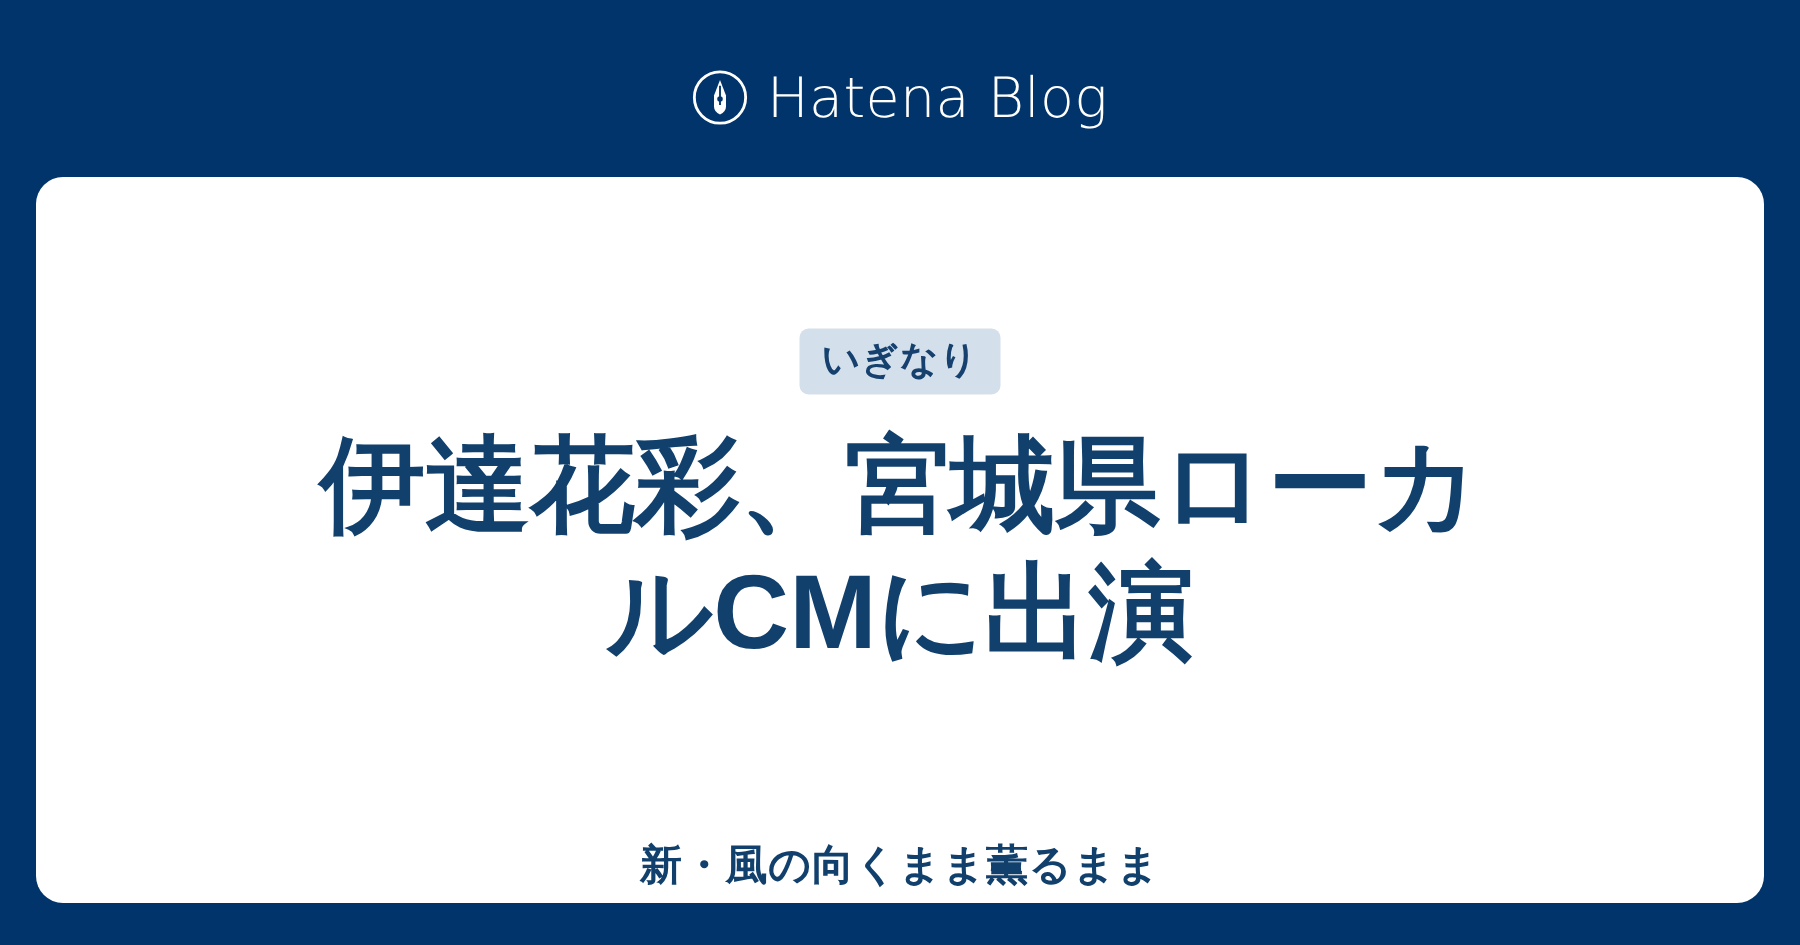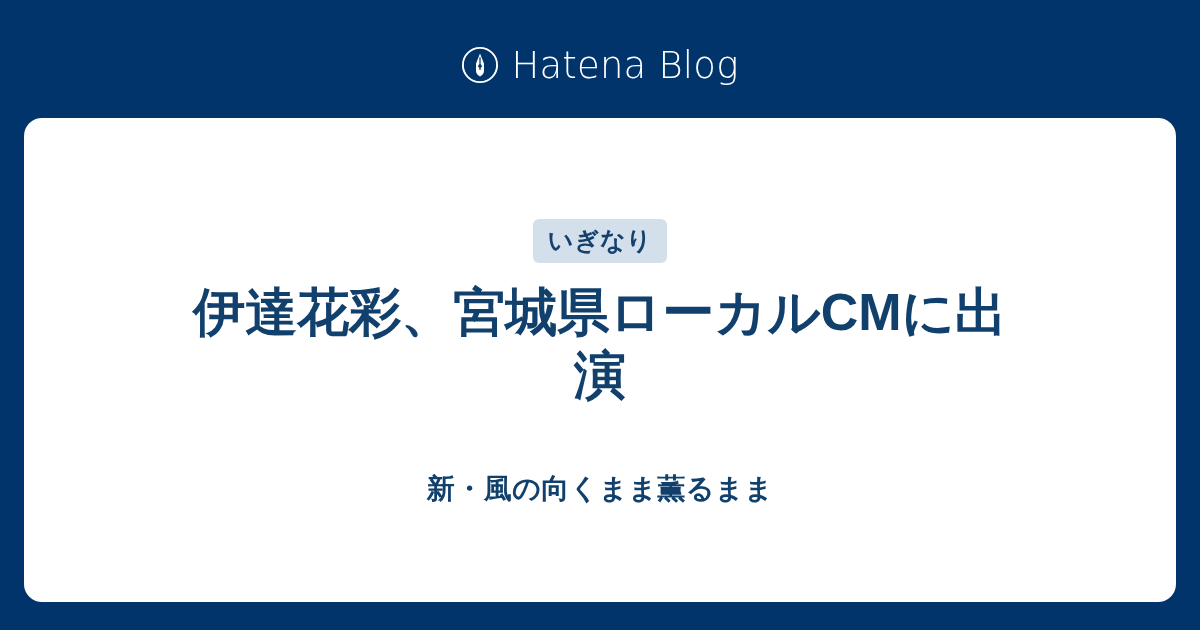--- a/index.html
+++ b/index.html
@@ -95,30 +95,30 @@
     border-radius: 6px;
     white-space: nowrap;
     letter-spacing: 0.5px;
   }
 
   .entry-title {
     margin-top: 18px;
     width: 830px;
     text-align: center;
     color: #11406d;
-    font-size: 52px;
+    font-size: 70px;
     font-weight: 700;
     line-height: 1.22;
     letter-spacing: 0px;
     word-break: break-word;
     flex: 0 0 auto;
   }
 
   .blog-name {
-    margin-top: 28px;
+    margin-top: 60px;
     width: 900px;
     text-align: center;
     color: #11406d;
     font-size: 28px;
     font-weight: 700;
     line-height: 1.3;
     letter-spacing: 0.5px;
     flex: 0 0 auto;
   }
 </style>

